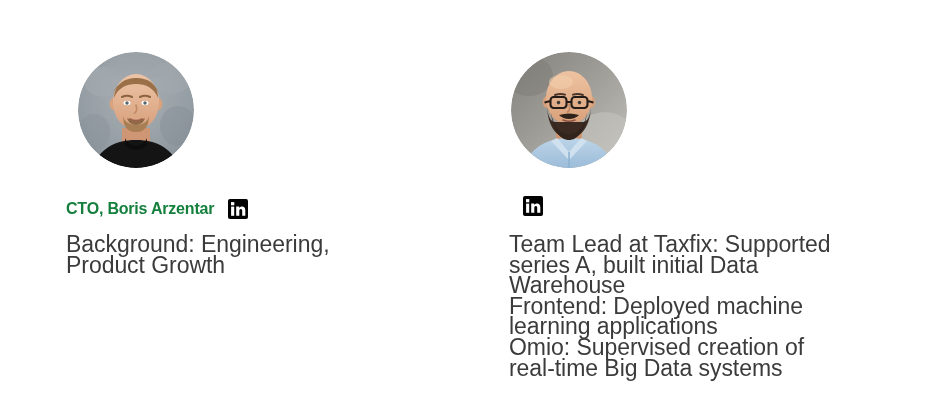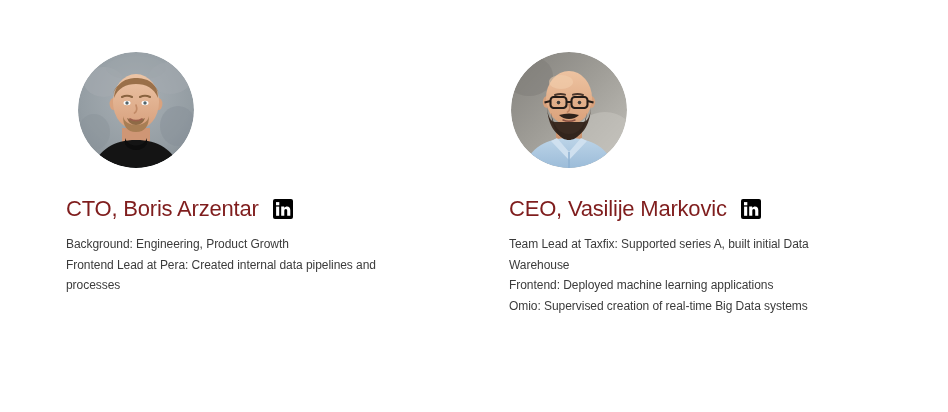--- a/index.html
+++ b/index.html
@@ -48,41 +48,41 @@
   
   .name-row {
     position: absolute;
     top: 196px;
     left: 0;
     display: flex;
     align-items: center;
     white-space: nowrap;
   }
   .person-name {
-    font-size: 22px;
-    font-weight: normal;
-    color: #7f1d1d;
+    font-size: 16px;
+    font-weight: bold;
+    color: #15803d;
     letter-spacing: -0.2px;
     line-height: 26px;
   }
   .linkedin-icon {
     display: inline-block;
     margin-left: 14px;
     width: 20px;
     height: 20px;
     flex: 0 0 auto;
   }
   .linkedin-icon svg { display: block; width: 20px; height: 20px; }
 
   
   .bio {
     position: absolute;
     top: 234px;
     left: 0;
-    font-size: 12px;
+    font-size: 23px;
     line-height: 20.6px;
     color: #3b3b3b;
     letter-spacing: -0.05px;
   }
   .profile-card.left  .bio { width: 340px; }
   .profile-card.right .bio { width: 342px; }
 
   .bio-line { margin: 0; }
 </style>
 </head>
@@ -158,21 +158,20 @@
           <rect x="0" y="0" width="20" height="20" rx="2" fill="#000000"></rect>
           <rect x="3.1" y="7.6" width="3.1" height="9.2" fill="#ffffff"></rect>
           <rect x="3.0" y="3.1" width="3.3" height="3.2" fill="#ffffff"></rect>
           <path d="M8.2 7.6 h3.0 v1.3 c0.6 -1.0 1.7 -1.5 2.9 -1.5 c2.1 0 3.2 1.3 3.2 3.8 v5.6 h-3.1 v-5.0 c0 -1.2 -0.4 -1.9 -1.4 -1.9 c-1.0 0 -1.5 0.7 -1.5 1.9 v5.0 h-3.1 z" fill="#ffffff"></path>
         </svg>
       </span>
     </div>
 
     <div class="bio">
       <p class="bio-line">Background: Engineering, Product Growth</p>
-      <p class="bio-line">Frontend Lead at Pera: Created internal data pipelines and processes</p>
     </div>
   </div>
 
   <div class="profile-card right">
 
     <div class="avatar">
       <svg viewBox="0 0 116 116" xmlns="http://www.w3.org/2000/svg" role="img">
         <defs>
           <linearGradient id="bgR" x1="0" y1="0" x2="1" y2="1">
             <stop offset="0%" stop-color="#83817c"></stop>
@@ -230,21 +229,20 @@
           <path d="M40 60 C42 80 50 88 58 88 C66 88 74 80 76 60 C74 74 68 82 58 82 C48 82 42 74 40 60 Z" fill="#32241c"></path>
 
           <path d="M48 63 q10 -3 20 0 q-4 4 -10 4 q-6 0 -10 -4 Z" fill="#2e221a"></path>
 
           <path d="M52 68 q6 2.6 12 0" stroke="#8d5243" stroke-width="1.5" fill="none" stroke-linecap="round"></path>
         </g>
       </svg>
     </div>
 
     <div class="name-row">
-      <span class="person-name">CEO, Vasilije Markovic</span>
       <span class="linkedin-icon">
         <svg viewBox="0 0 20 20" xmlns="http://www.w3.org/2000/svg" role="img">
           <rect x="0" y="0" width="20" height="20" rx="2" fill="#000000"></rect>
           <rect x="3.1" y="7.6" width="3.1" height="9.2" fill="#ffffff"></rect>
           <rect x="3.0" y="3.1" width="3.3" height="3.2" fill="#ffffff"></rect>
           <path d="M8.2 7.6 h3.0 v1.3 c0.6 -1.0 1.7 -1.5 2.9 -1.5 c2.1 0 3.2 1.3 3.2 3.8 v5.6 h-3.1 v-5.0 c0 -1.2 -0.4 -1.9 -1.4 -1.9 c-1.0 0 -1.5 0.7 -1.5 1.9 v5.0 h-3.1 z" fill="#ffffff"></path>
         </svg>
       </span>
     </div>
 

